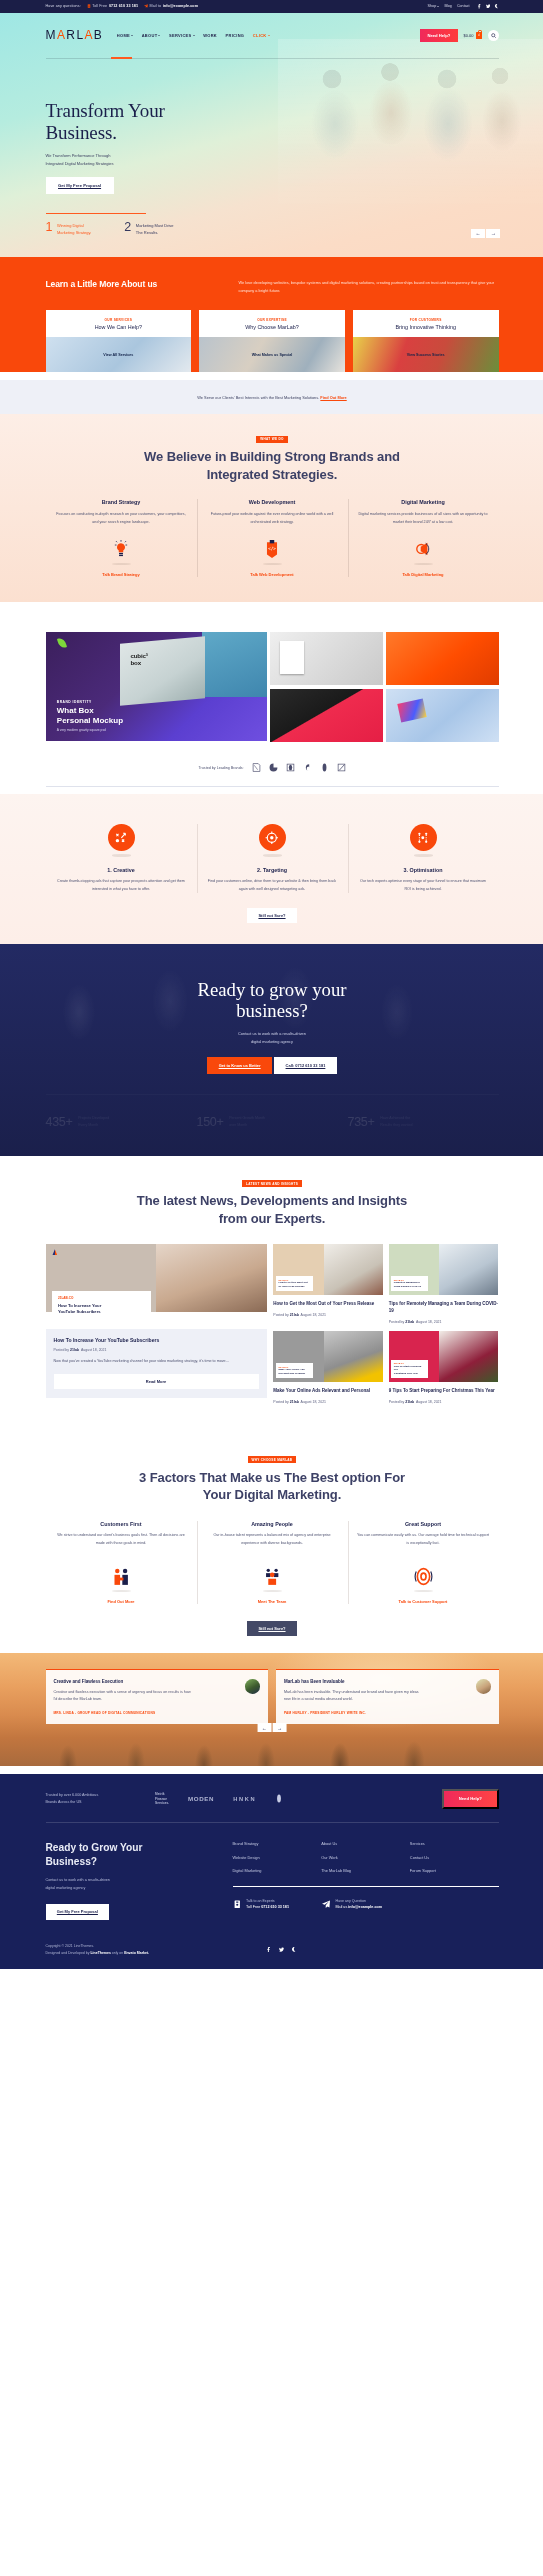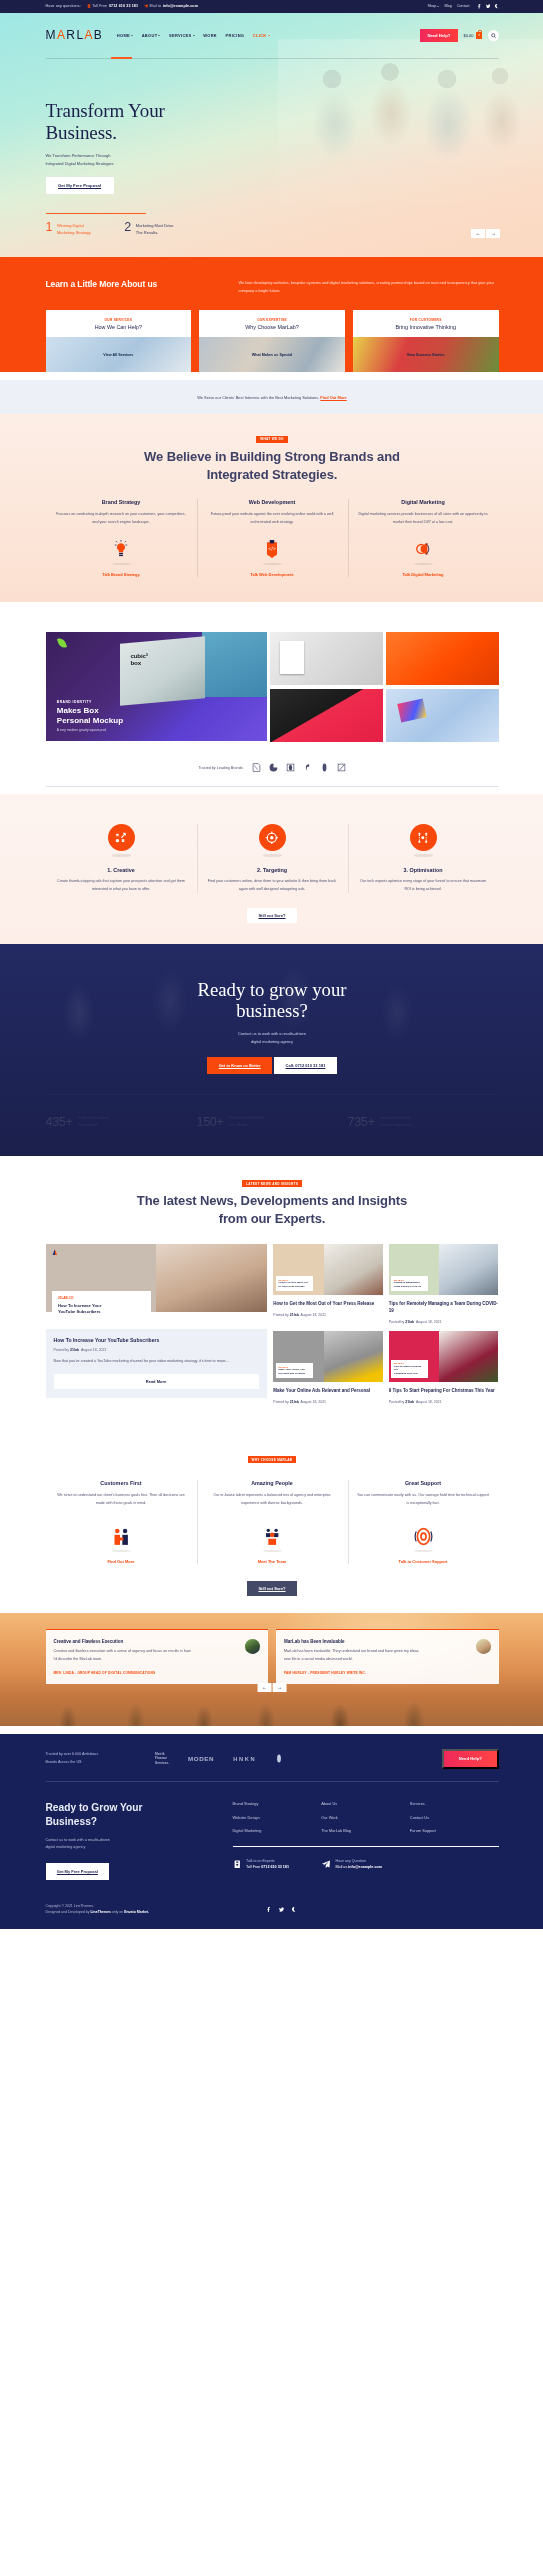--- a/index.html
+++ b/index.html
@@ -485,21 +485,21 @@
 <section class="work">
   <div class="inner">
     <div class="grid-work">
       <div class="gw-left">
         <div class="teal"></div>
         <div class="boxcube"></div>
         <div class="cubelabel"><span>cubic³</span><br><span>box</span></div>
         <div class="greenleaf"></div>
         <div class="meta">
           <div class="kicker">BRAND IDENTITY</div>
-          <div class="title"><span>Makes Box</span><br><span>Personal Mockup</span></div>
+          <div class="title"><span>What Box</span><br><span>Personal Mockup</span></div>
           <div class="sub">A very modern gravity square psd</div>
         </div>
       </div>
       <div class="gw-right">
         <div class="gw-cell gwc1"></div>
         <div class="gw-cell gwc2"></div>
         <div class="gw-cell gwc3"></div>
         <div class="gw-cell gwc4"></div>
       </div>
     </div>
@@ -680,20 +680,21 @@
         <div class="meta"><span>Posted by</span> <b>21lab</b>&nbsp; <span>August 18, 2021</span></div>
       </article>
     </div>
   </div>
   <div class="hr-soft" style="margin-top:17px"></div>
 </section>
 
 <section class="why">
   <div class="inner sec-head" style="padding-top:14.7px">
     <span class="badge">WHY CHOOSE MARLAB</span>
+    <h2><span>3 Factors That Make us The Best option For</span><br><span>Your Digital Marketing.</span></h2>
   </div>
   <div class="inner cols3" style="margin-top:17px">
     <div class="col3">
       <h3>Customers First</h3>
       <p>We strive to understand our client's business goals first. Then all decisions are made with those goals in mind.</p>
       <div class="why-icon">
         <svg width="20.4" height="19" viewBox="0 0 36 34">
             <circle cx="11" cy="7" r="4" fill="#f9480b"></circle>
             <path d="M6 14h10v18H6z" fill="#f9480b"></path>
             <circle cx="25" cy="7" r="4" fill="#1b1f4b"></circle>

